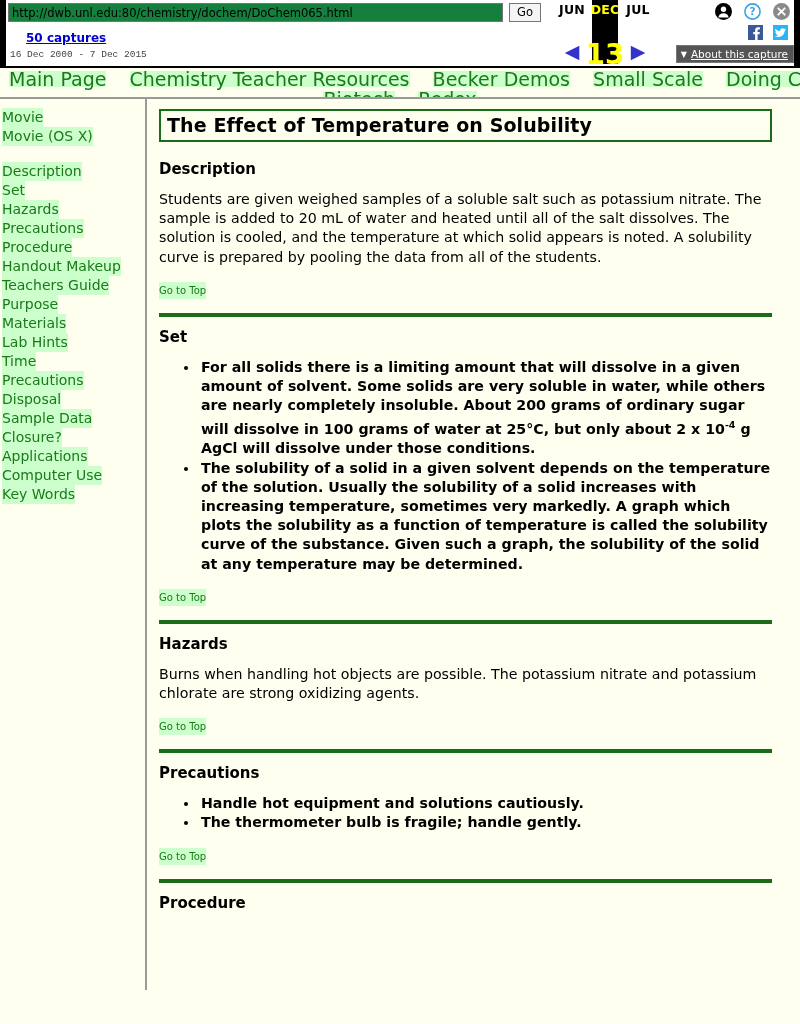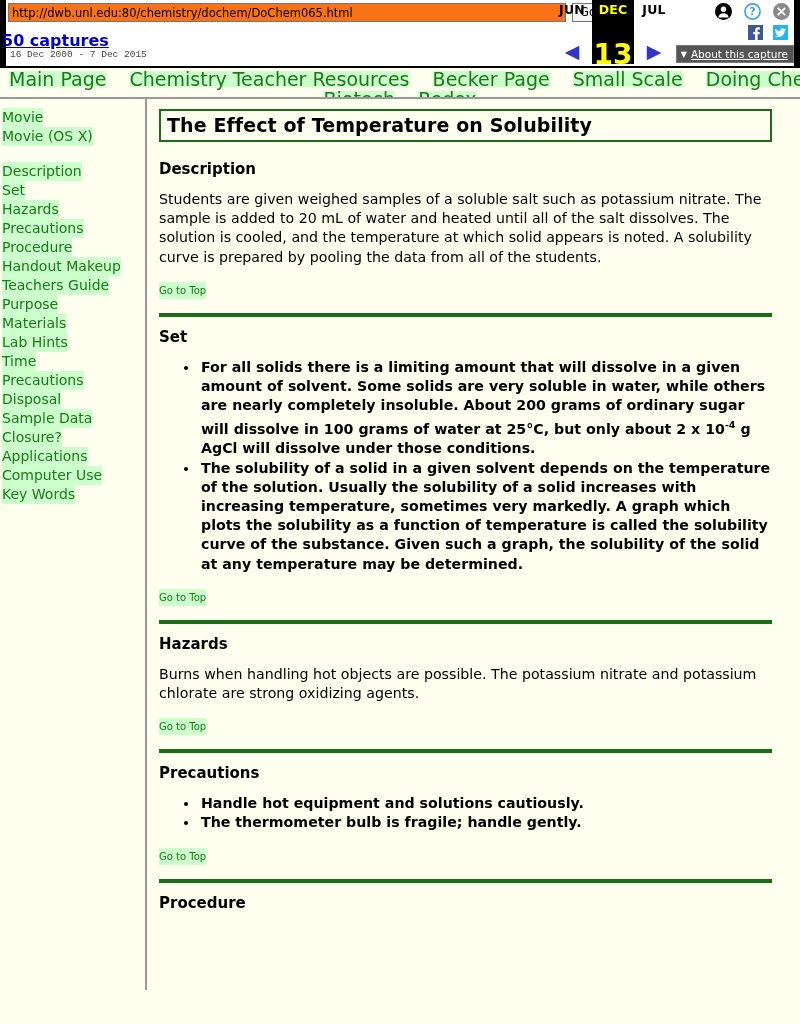--- a/index.html
+++ b/index.html
@@ -28,45 +28,45 @@
     content: "";
     position: absolute; right: 0; top: 0; bottom: 0; width: 6px;
     background: #000;
   }
 
   .wm-url-row {
     position: absolute; left: 8px; top: 3px;
     display: flex; align-items: center; gap: 6px;
   }
   .wm-url-input {
-    width: 558px; height: 19px;
+    width: 495px; height: 19px;
     border: 1px solid #767676;
-    background: #f97316;
+    background: #15803d;
     font-family: "DejaVu Sans", sans-serif;
     font-size: 11.5px;
     color: #000;
     padding: 0 3px;
     line-height: 17px;
   }
   .wm-go-btn {
     height: 19px; min-width: 32px;
     border: 1px solid #767676;
     background: #f4f4f4;
     font-family: "DejaVu Sans", sans-serif;
     font-size: 11.5px;
     color: #000;
     cursor: pointer;
     padding: 0 6px;
     line-height: 17px;
   }
 
   .wm-captures {
-    position: absolute; left: 2px; top: 31px;
-    font-family: "DejaVu Sans", sans-serif;
-    font-size: 16px; font-weight: bold;
+    position: absolute; left: 26px; top: 31px;
+    font-family: "DejaVu Sans", sans-serif;
+    font-size: 12px; font-weight: bold;
     color: #0000CC;
     text-decoration: underline;
     cursor: pointer;
   }
   .wm-range {
     position: absolute; left: 10px; top: 49px;
     font-family: Liberation Mono, monospace;
     font-size: 9.5px;
     color: #444;
   }
@@ -90,21 +90,21 @@
     font-size: 12.5px; font-weight: bold; color: #000;
     letter-spacing: .2px;
   }
   .wm-date-col .yr {
     font-size: 14px; font-weight: bold; color: #000;
   }
   .wm-date-col .arrow {
     font-size: 19px; color: #3333CC; line-height: 19px;
   }
   .wm-date-col.cur {
-    background: #000; width: 42px;
+    background: #000; width: 26px;
   }
   .wm-date-col.cur .mon, .wm-date-col.cur .yr { color: #FFFF00; }
   .wm-date-col.cur .day {
     font-size: 28px; font-weight: bold; color: #FFFF00;
     line-height: 26px;
   }
 
   
   .wm-icons-row1 {
     position: absolute; right: 10px; top: 3px;
@@ -322,21 +322,21 @@
   <div class="wm-about">
     <span class="car">▼</span>
     <span class="lbl">About this capture</span>
   </div>
 </div>
 
 <div id="site-nav">
   <div class="navrow1">
     <a class="navlink">Main Page</a>
     <a class="navlink">Chemistry Teacher Resources</a>
-    <a class="navlink">Becker Page</a>
+    <a class="navlink">Becker Demos</a>
     <a class="navlink">Small Scale</a>
     <a class="navlink">Doing Chemistry</a>
     <a class="navlink">LABS</a>
     <a class="navlink">MicroScale</a>
   </div>
   <div class="navrow2">
     <a class="navlink">Biotech</a>
     <a class="navlink">Redox</a>
   </div>
 </div>

